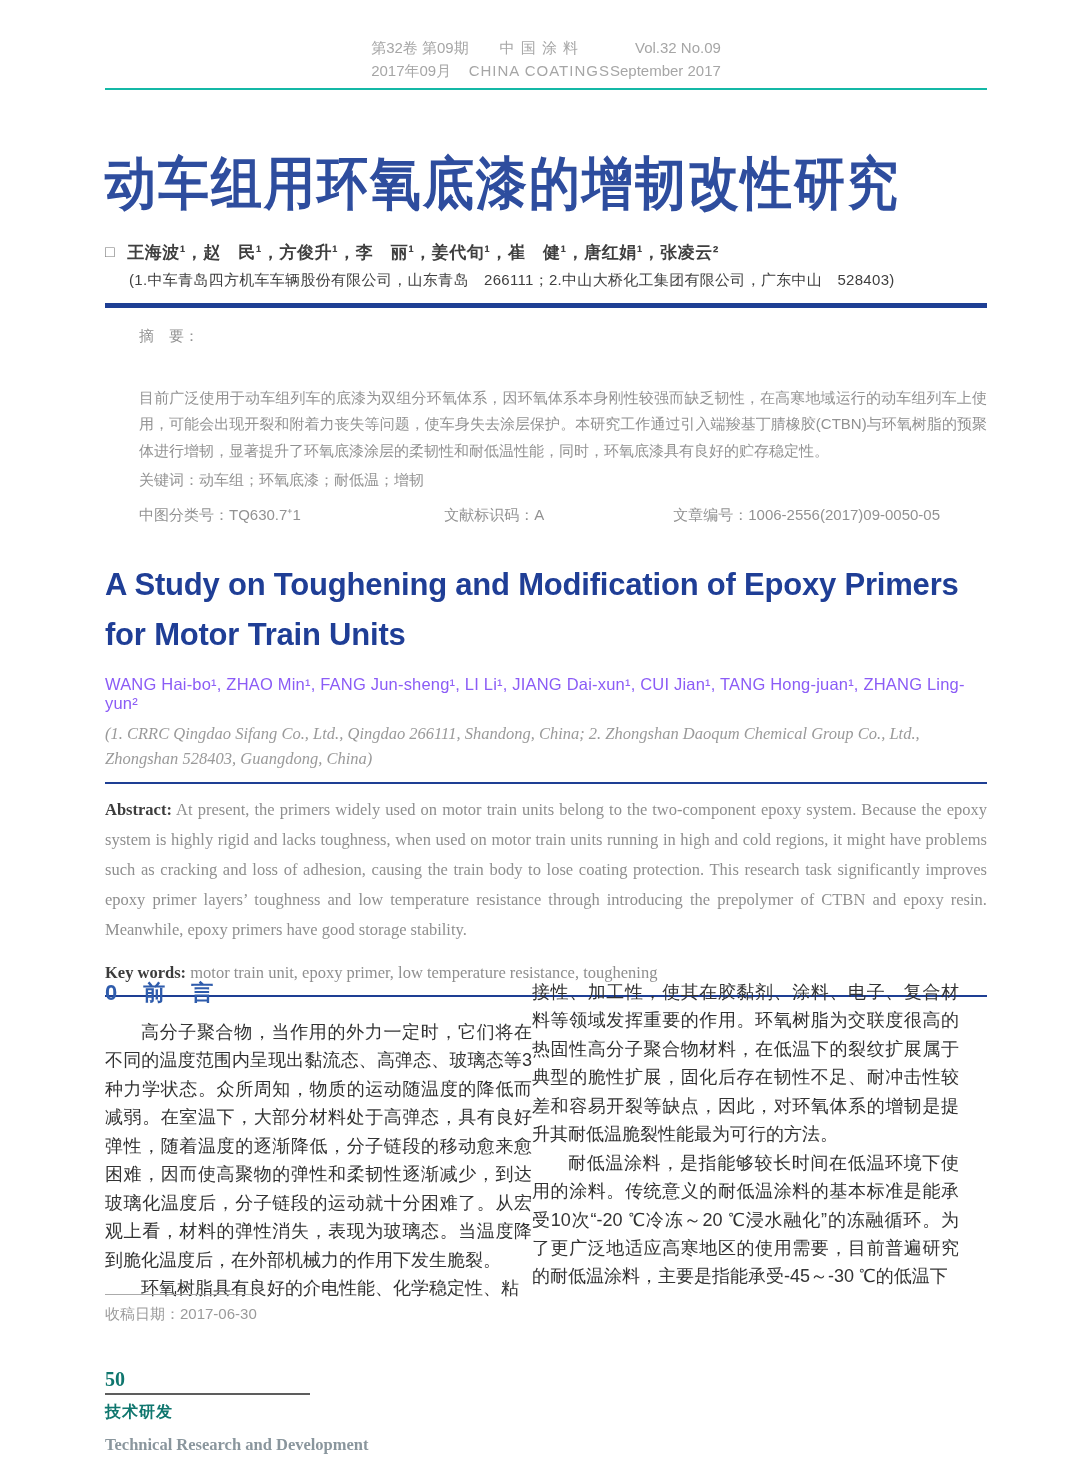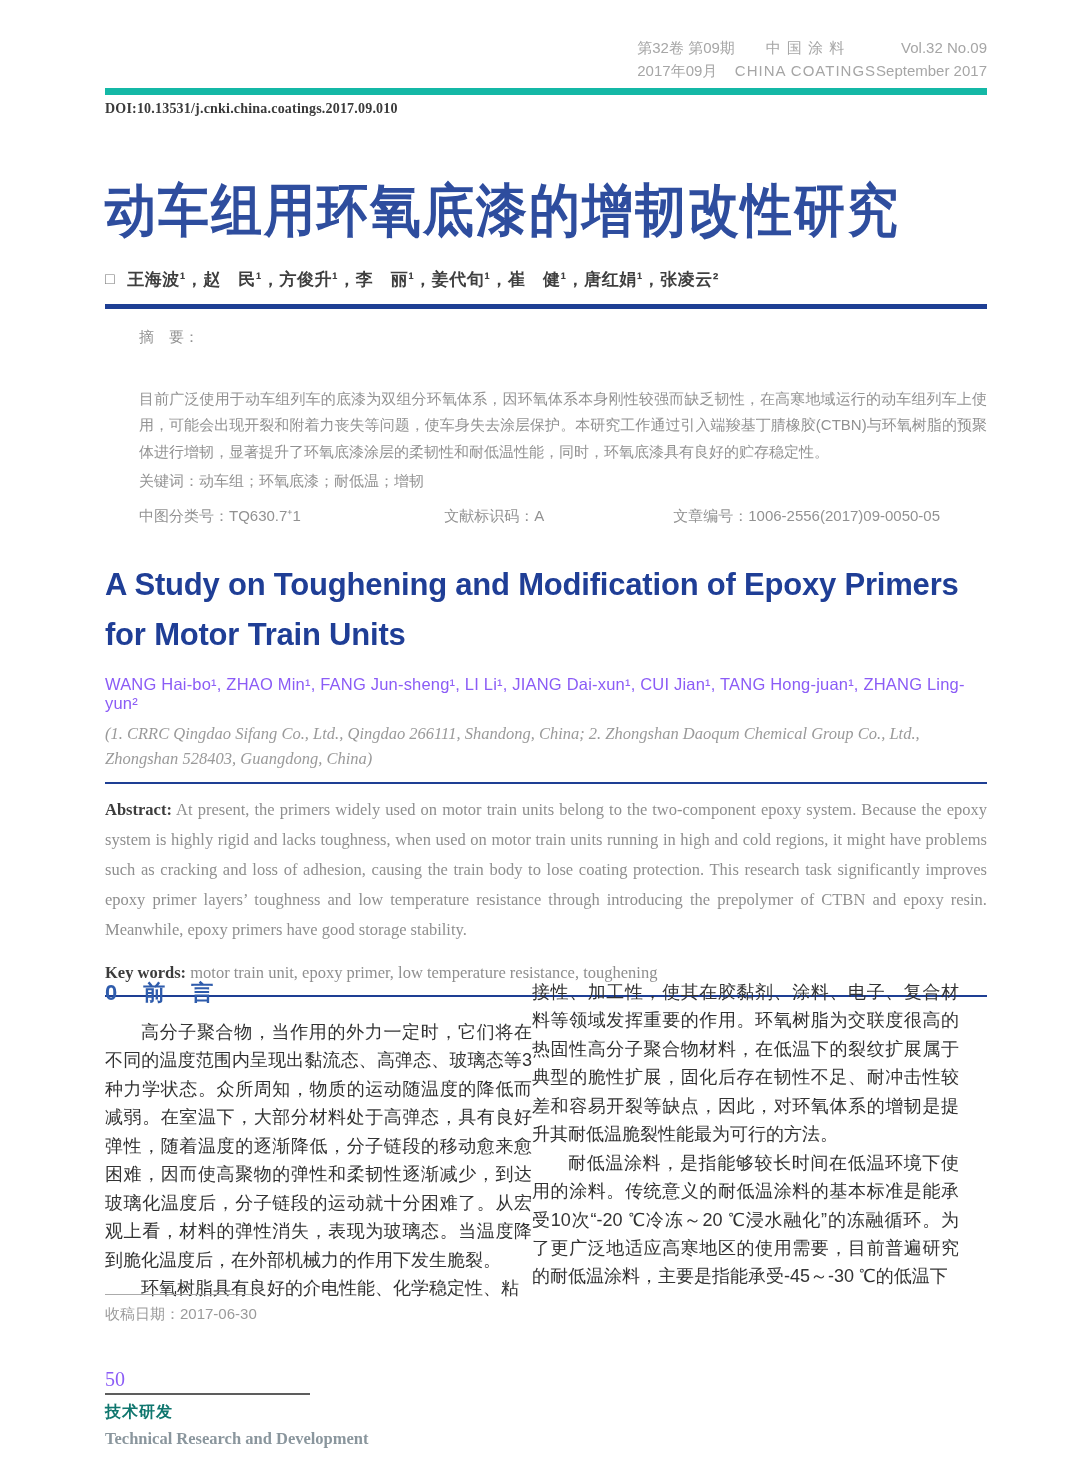--- a/index.html
+++ b/index.html
@@ -6,23 +6,23 @@
   .page{
     position:relative;
     width:1075px;height:1459px;
     background:#ffffff;
     font-family:"Liberation Sans",sans-serif;
     overflow:hidden;
   }
   
   .flow-top{position:absolute;top:36px;left:105px;width:882px;}
   .journal-header{
-    display:flex;justify-content:flex-end;align-items:flex-start;
+    display:flex;justify-content:center;align-items:flex-start;
     color:#a6a6a6;font-size:15px;line-height:1.55;
-    border-bottom:7px solid #14b8a6;padding-bottom:5px;
+    border-bottom:2px solid #14b8a6;padding-bottom:5px;
   }
   .jh-col{white-space:nowrap;}
   .jh-center{text-align:center;letter-spacing:1px;}
   .jh-right{text-align:right;}
   .doi-line{
     margin-top:6px;
     font-family:"Liberation Serif",serif;font-weight:700;
     font-size:14px;color:#3a3a3a;letter-spacing:.2px;
   }
   .cn-title{
@@ -81,27 +81,27 @@
     color:#333333;font-size:18px;line-height:1.58;text-align:justify;
     margin:0;
   }
   .indent{text-indent:2em;}
   
   .footnotes{position:absolute;top:1294px;left:105px;width:882px;color:#9a9a9a;font-size:15px;line-height:1.85;}
   .fn-rule{width:152px;border-top:1px solid #ababab;margin-bottom:5px;}
   
   .page-footer{position:absolute;top:1368px;left:105px;width:882px;}
   .page-num{
-    font-family:"Liberation Serif",serif;font-weight:400;
-    font-size:20px;color:#8b5cf6;
+    font-family:"Liberation Serif",serif;font-weight:700;
+    font-size:20px;color:#0f766e;
   }
   .footer-rule{width:205px;border-top:2px solid #5d5d5d;margin-top:2px;}
   .footer-cn{margin-top:7px;font-weight:700;font-size:16px;color:#0f766e;letter-spacing:1px;}
   .footer-en{
-    margin-top:6px;font-family:"Liberation Serif",serif;font-weight:700;
+    margin-top:12px;font-family:"Liberation Serif",serif;font-weight:700;
     font-size:16.5px;color:#8a969d;
   }
 </style>
 </head>
 <body>
 
 <div class="page">
 
   <div class="flow-top">
 
@@ -113,29 +113,29 @@
       <div class="jh-col jh-center">
         <div>中 国 涂 料</div>
         <div>CHINA COATINGS</div>
       </div>
       <div class="jh-col jh-right">
         <div>Vol.32  No.09</div>
         <div>September  2017</div>
       </div>
     </div>
 
-    <div class="doi-line">DOI:10.13531/j.cnki.china.coatings.2017.09.010</div>
 
     <div class="cn-title">动车组用环氧底漆的增韧改性研究</div>
 
     <div class="cn-authors">
       <span class="author-marker">□</span>
       <span>王海波¹，赵　民¹，方俊升¹，李　丽¹，姜代旬¹，崔　健¹，唐红娟¹，张凌云²</span>
     </div>
 
+    <div class="cn-affil">(1.中车青岛四方机车车辆股份有限公司，山东青岛　266111；2.中山大桥化工集团有限公司，广东中山　528403)</div>
 
     <div class="navy-bar"></div>
 
     <div class="cn-abs-block">
       <div class="cn-abs-row">
         <div class="cn-abs-label">摘　要：</div>
         <div class="cn-abs-text">目前广泛使用于动车组列车的底漆为双组分环氧体系，因环氧体系本身刚性较强而缺乏韧性，在高寒地域运行的动车组列车上使用，可能会出现开裂和附着力丧失等问题，使车身失去涂层保护。本研究工作通过引入端羧基丁腈橡胶(CTBN)与环氧树脂的预聚体进行增韧，显著提升了环氧底漆涂层的柔韧性和耐低温性能，同时，环氧底漆具有良好的贮存稳定性。</div>
       </div>
       <div class="cn-kw-row">
         <span>关键词：</span><span>动车组；环氧底漆；耐低温；增韧</span>

